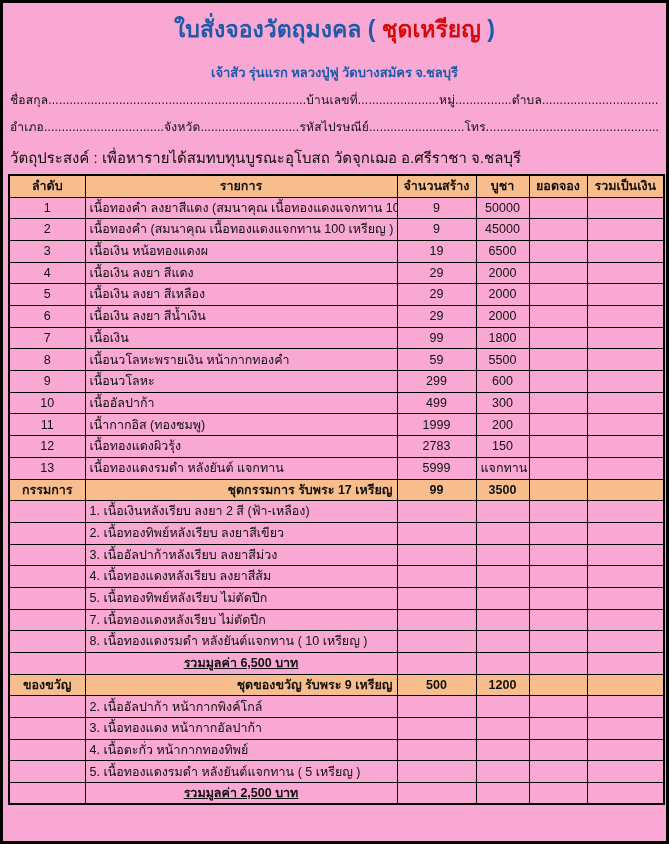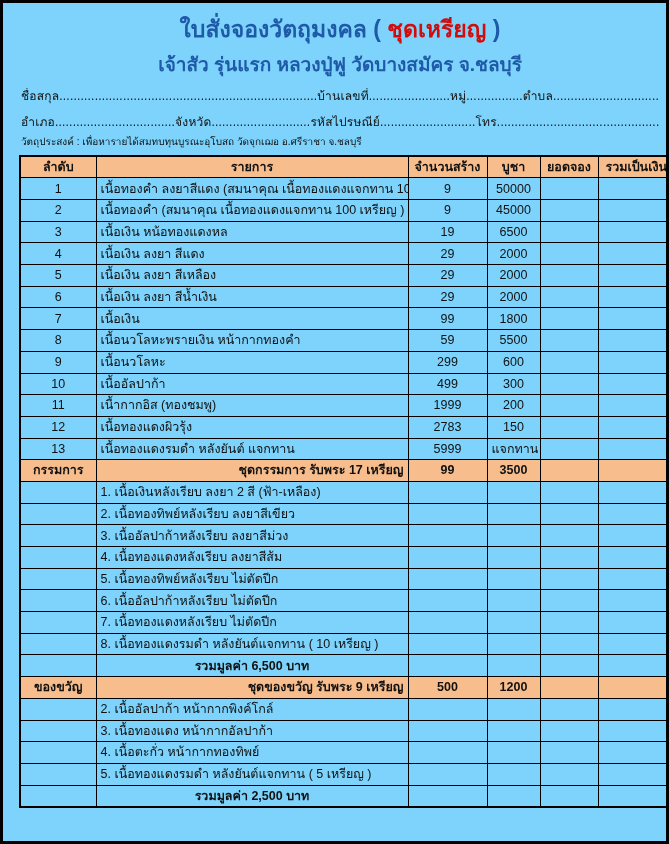--- a/index.html
+++ b/index.html
@@ -1,53 +1,54 @@
 <!DOCTYPE html>
 <html><head>
 <meta charset="utf-8">
 <style>
   html, body { margin: 0; padding: 0; background: #ffffff; }
   * { box-sizing: border-box; }
   .page {
     width: 669px; height: 844px;
-    background: #7dd3fc;
+    background: #f9a8d4;
     border: 3px solid #000;
-    padding: 4px 5px 4px 16px;
+    padding: 4px 5px 4px 5px;
     font-family: "Liberation Sans", "DejaVu Sans", sans-serif;
     color: #111;
     overflow: hidden;
   }
   .title {
     text-align: center;
     font-size: 23px;
     font-weight: bold;
     color: #1f5aa8;
     margin-top: 8px;
     line-height: 1.3;
   }
   .title .highlight { color: #d40b0b; }
   .subtitle {
     text-align: center;
-    font-size: 19px;
+    font-size: 13px;
     font-weight: bold;
     color: #1f5aa8;
-    margin-top: 8px;
+    margin-top: 20px;
     line-height: 1.3;
+    font-family: Liberation Serif, serif;
   }
   .form-line {
     font-size: 12px;
     margin: 10px 2px 0 2px;
     white-space: nowrap;
     overflow: hidden;
     letter-spacing: 0.2px;
     line-height: 1.4;
   }
   .purpose {
-    font-size: 10px;
-    margin: 4px 2px 6px 2px;
+    font-size: 15px;
+    margin: 12px 2px 6px 2px;
     white-space: nowrap;
     overflow: hidden;
     line-height: 1.4;
   }
   table.order {
     border-collapse: collapse;
     table-layout: fixed;
     width: 655px;
     border: 2px solid #000;
   }
@@ -64,21 +65,21 @@
   table.order thead th {
     background: #f8bd8c;
     font-weight: bold;
     text-align: center;
     padding: 0 1px;
   }
   td.center { text-align: center; }
   td.left { text-align: left; }
   tr.row-group td { background: #f8bd8c; font-weight: bold; margin-left: 24px; }
   tr.row-group td.cell-item { text-align: right; }
-  tr.row-total td.cell-item { text-align: center; font-weight: bold; }
+  tr.row-total td.cell-item { text-align: center; font-weight: bold; text-decoration: underline; }
 </style>
 </head>
 <body>
 
 <div class="page">
   <div class="title"><span>ใบสั่งจองวัตถุมงคล ( </span><span class="highlight">ชุดเหรียญ</span><span> )</span></div>
   <div class="subtitle">เจ้าสัว รุ่นแรก หลวงปู่ฟู วัดบางสมัคร จ.ชลบุรี</div>
   <div class="form-line">ชื่อสกุล.........................................................................บ้านเลขที่.......................หมู่................ตำบล....................................</div>
   <div class="form-line">อำเภอ..................................จังหวัด............................รหัสไปรษณีย์...........................โทร.....................................................</div>
   <div class="purpose">วัตถุประสงค์ : เพื่อหารายได้สมทบทุนบูรณะอุโบสถ วัดจุกเฌอ อ.ศรีราชา จ.ชลบุรี</div>
@@ -114,21 +115,21 @@
         <tr class="row-item">
           <td class="cell-no center">2</td>
           <td class="cell-item left">เนื้อทองคำ  (สมนาคุณ เนื้อทองแดงแจกทาน 100 เหรียญ )</td>
           <td class="cell-qty center">9</td>
           <td class="cell-price center">45000</td>
           <td class="cell-reserved center"></td>
           <td class="cell-total center"></td>
         </tr>
         <tr class="row-item">
           <td class="cell-no center">3</td>
-          <td class="cell-item left">เนื้อเงิน หน้อทองแดงหล</td>
+          <td class="cell-item left">เนื้อเงิน หน้อทองแดงผ</td>
           <td class="cell-qty center">19</td>
           <td class="cell-price center">6500</td>
           <td class="cell-reserved center"></td>
           <td class="cell-total center"></td>
         </tr>
         <tr class="row-item">
           <td class="cell-no center">4</td>
           <td class="cell-item left">เนื้อเงิน ลงยา สีแดง</td>
           <td class="cell-qty center">29</td>
           <td class="cell-price center">2000</td>
@@ -250,28 +251,20 @@
         <tr class="row-sub">
           <td class="cell-no center"></td>
           <td class="cell-item left">5. เนื้อทองทิพย์หลังเรียบ ไม่ตัดปีก</td>
           <td class="cell-qty center"></td>
           <td class="cell-price center"></td>
           <td class="cell-reserved center"></td>
           <td class="cell-total center"></td>
         </tr>
         <tr class="row-sub">
           <td class="cell-no center"></td>
-          <td class="cell-item left">6. เนื้ออัลปาก้าหลังเรียบ ไม่ตัดปีก</td>
-          <td class="cell-qty center"></td>
-          <td class="cell-price center"></td>
-          <td class="cell-reserved center"></td>
-          <td class="cell-total center"></td>
-        </tr>
-        <tr class="row-sub">
-          <td class="cell-no center"></td>
           <td class="cell-item left">7. เนื้อทองแดงหลังเรียบ ไม่ตัดปีก</td>
           <td class="cell-qty center"></td>
           <td class="cell-price center"></td>
           <td class="cell-reserved center"></td>
           <td class="cell-total center"></td>
         </tr>
         <tr class="row-sub">
           <td class="cell-no center"></td>
           <td class="cell-item left">8. เนื้อทองแดงรมดำ หลังยันต์แจกทาน  ( 10 เหรียญ )</td>
           <td class="cell-qty center"></td>

